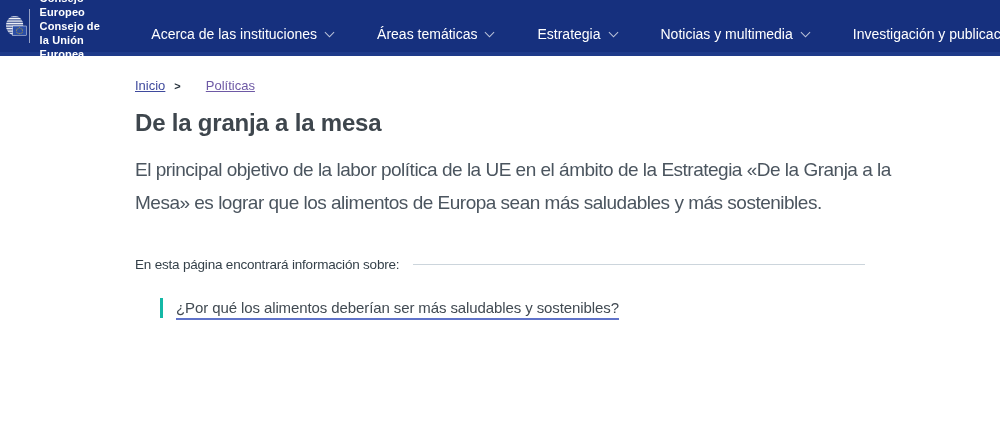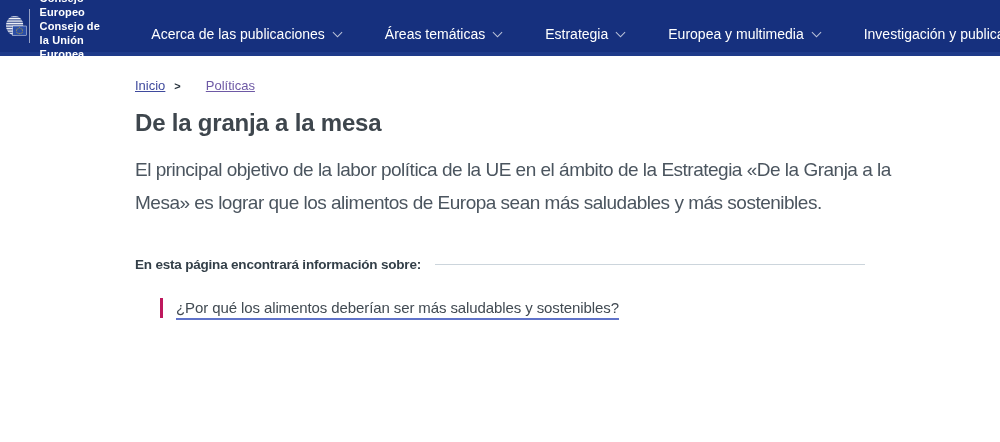--- a/index.html
+++ b/index.html
@@ -31,25 +31,25 @@
   .bc-home { color:#3f4a9d; }
   .bc-visited { color:#6e59a5;padding-left:16px; }
   .bc-sep { color:#27323c; font-weight:bold; font-size:11px; }
 
   .page-title { margin-top:16px; font-size:24px; font-weight:bold; color:#3e464d; letter-spacing:-.2px; }
 
   .lead { margin-top:16px; width:765px; font-size:19px; line-height:33px;
           color:#4b555f; letter-spacing:-.5px; }
 
   .toc-head { margin-top:38px; display:flex; align-items:center; }
-  .toc-label { font-size:13.5px; font-weight:bold; color:#333f48; white-space:nowrap; letter-spacing:-.2px; }
+  .toc-label { font-size:13.5px; font-weight:normal; color:#333f48; white-space:nowrap; letter-spacing:-.2px; }
   .toc-rule { flex:1; height:1px; background:#ccd5dc; margin-left:14px; }
 
   .toc-list { list-style:none; margin-top:26px; margin-left:25px; }
-  .toc-item { border-left:3px solid #be185d; padding:1px 0 1px 13px; margin-bottom:21px; }
+  .toc-item { border-left:3px solid #14b8a6; padding:1px 0 1px 13px; margin-bottom:21px; }
   .toc-link { font-size:15px; color:#414a52; text-decoration:none;
               border-bottom:2px solid #6073c9; padding-bottom:2px; letter-spacing:-.1px; }
 </style>
 </head>
 <body>
 
 <header class="site-header">
   <a class="logo">
     <svg class="logo-mark" viewBox="0 0 48 52" aria-hidden="true">
       <defs>
@@ -89,33 +89,33 @@
     </svg>
     <span class="logo-divider"></span>
     <span class="logo-text">
       <span style="display:block">Consejo Europeo</span>
       <span style="display:block">Consejo de la Unión Europea</span>
     </span>
   </a>
 
   <nav class="main-nav">
     <a class="nav-item">
-      <span>Acerca de las publicaciones</span>
+      <span>Acerca de las instituciones</span>
       <span class="caret"></span>
     </a>
     <a class="nav-item">
       <span>Áreas temáticas</span>
       <span class="caret"></span>
     </a>
     <a class="nav-item">
       <span>Estrategia</span>
       <span class="caret"></span>
     </a>
     <a class="nav-item">
-      <span>Europea y multimedia</span>
+      <span>Noticias y multimedia</span>
       <span class="caret"></span>
     </a>
     <a class="nav-item">
       <span>Investigación y publicaciones</span>
 
     </a>
   </nav>
 
 </header>
 

